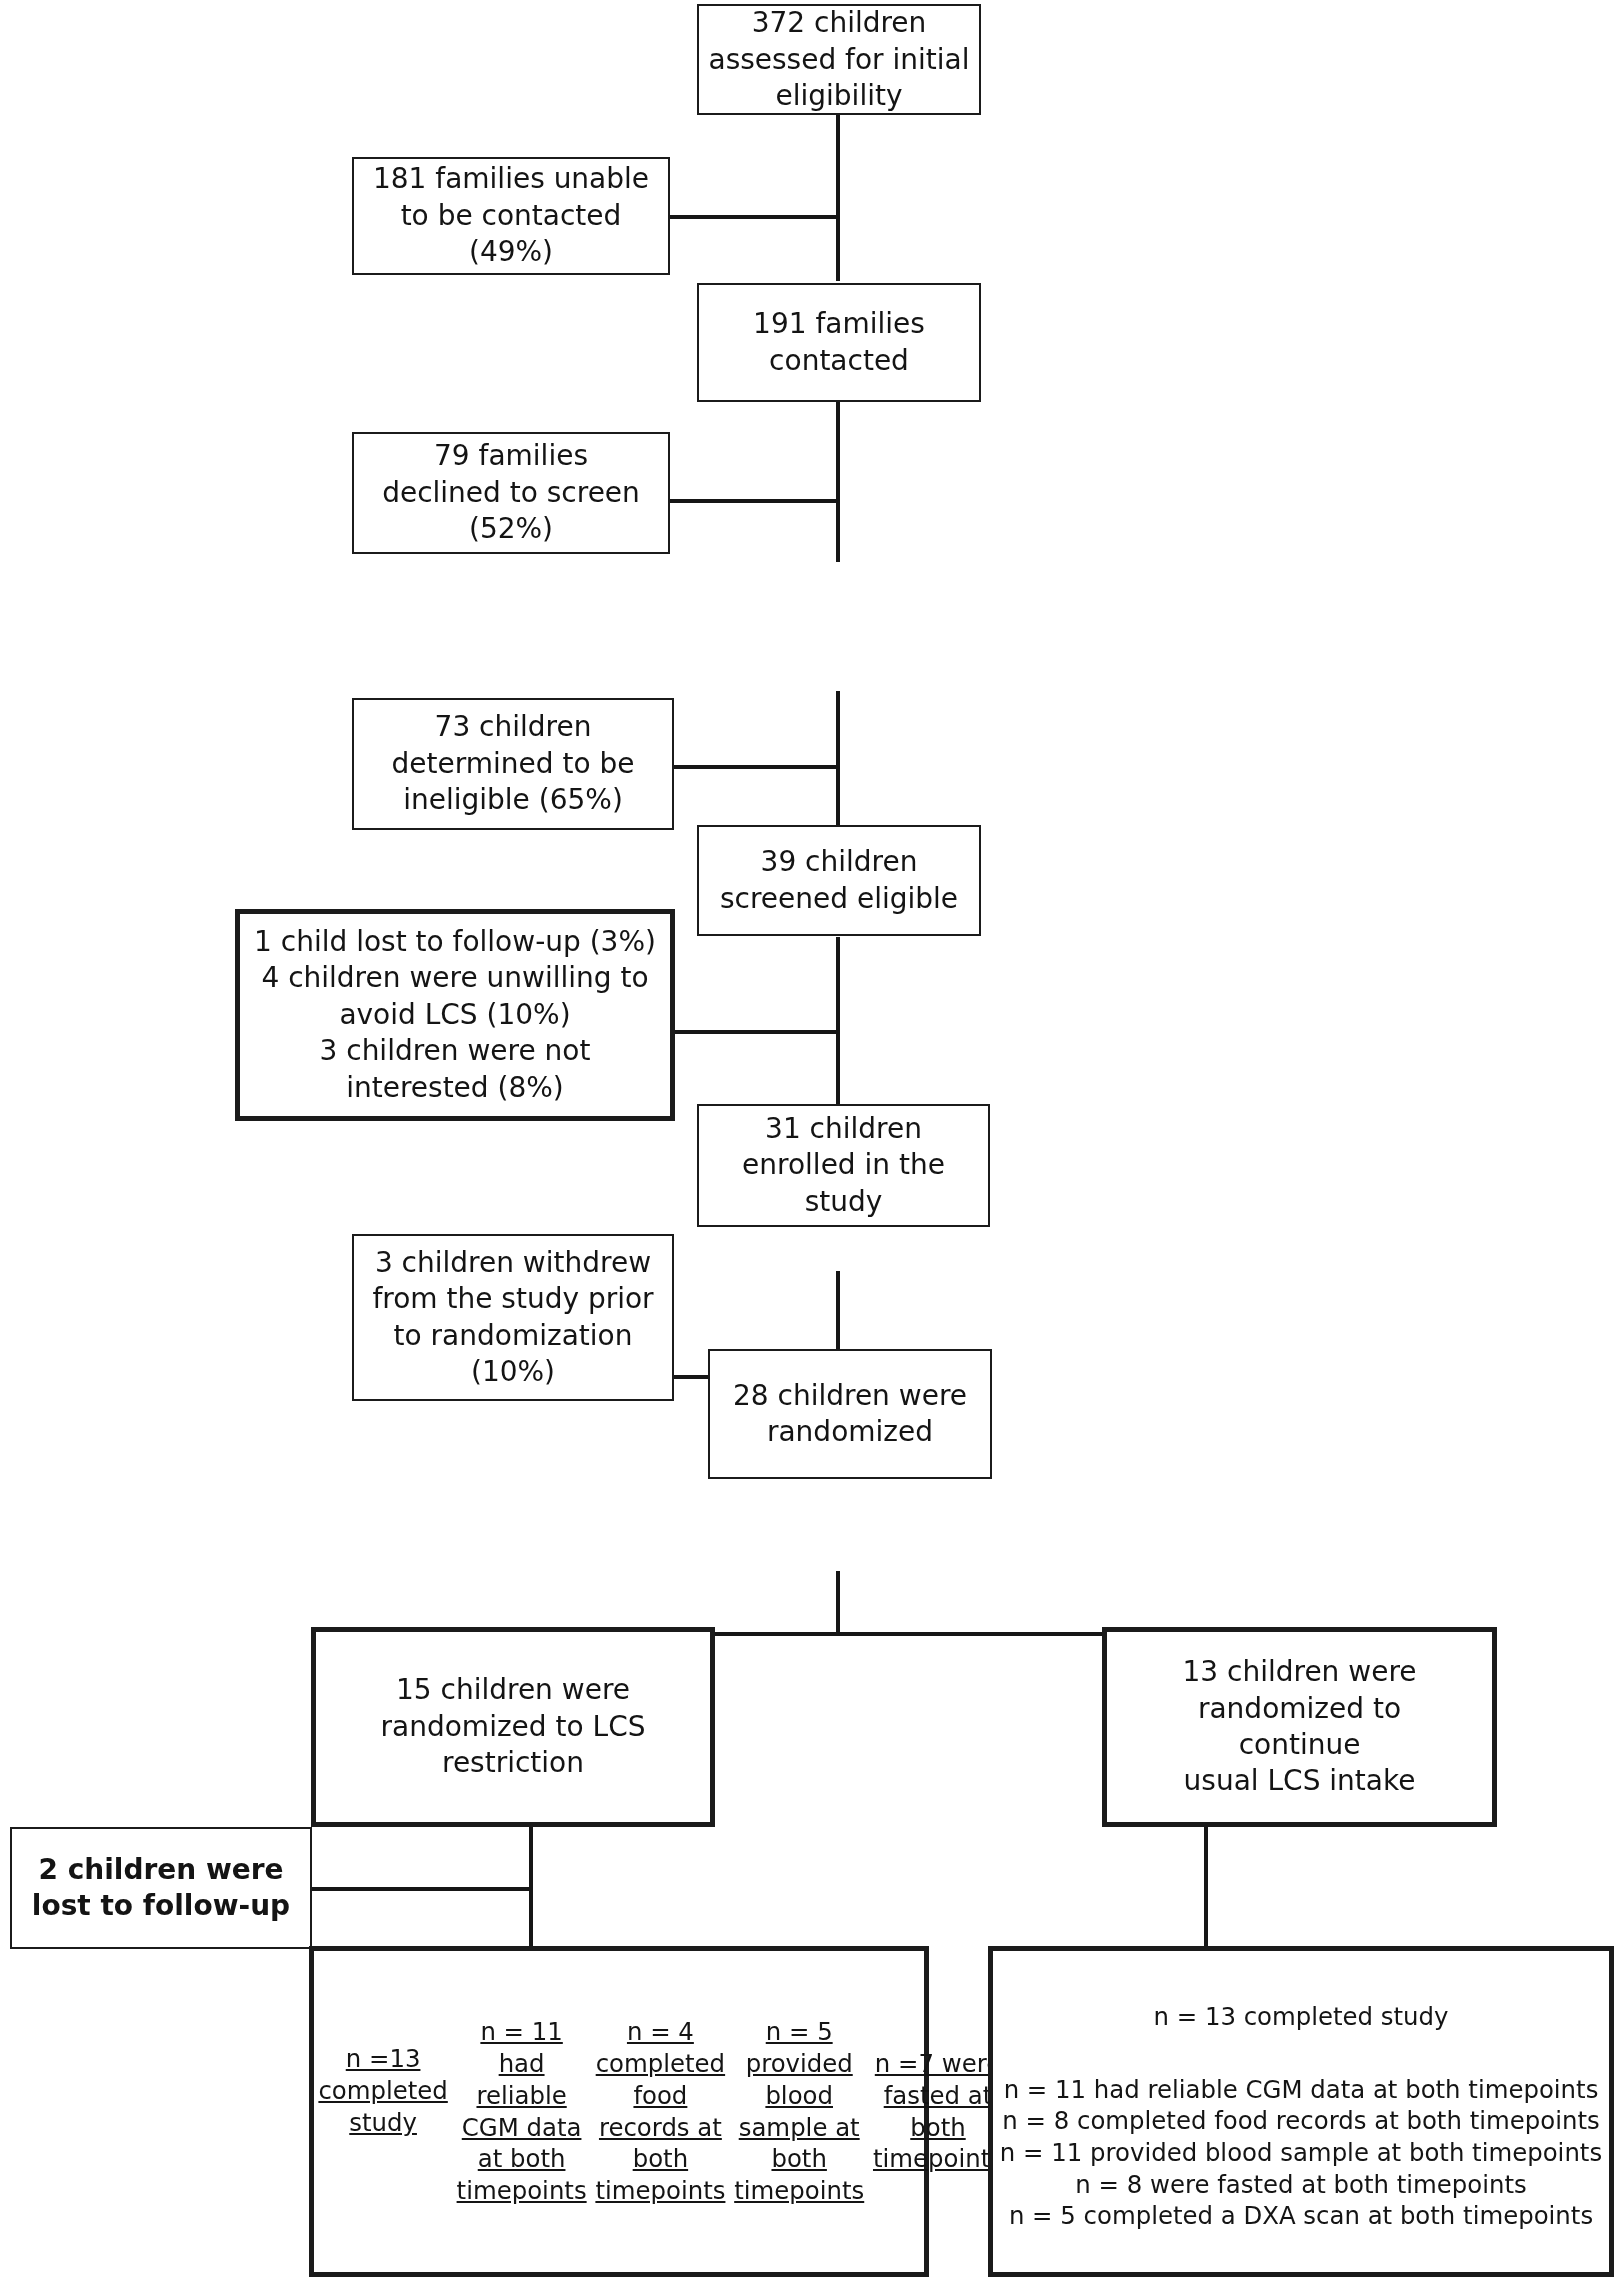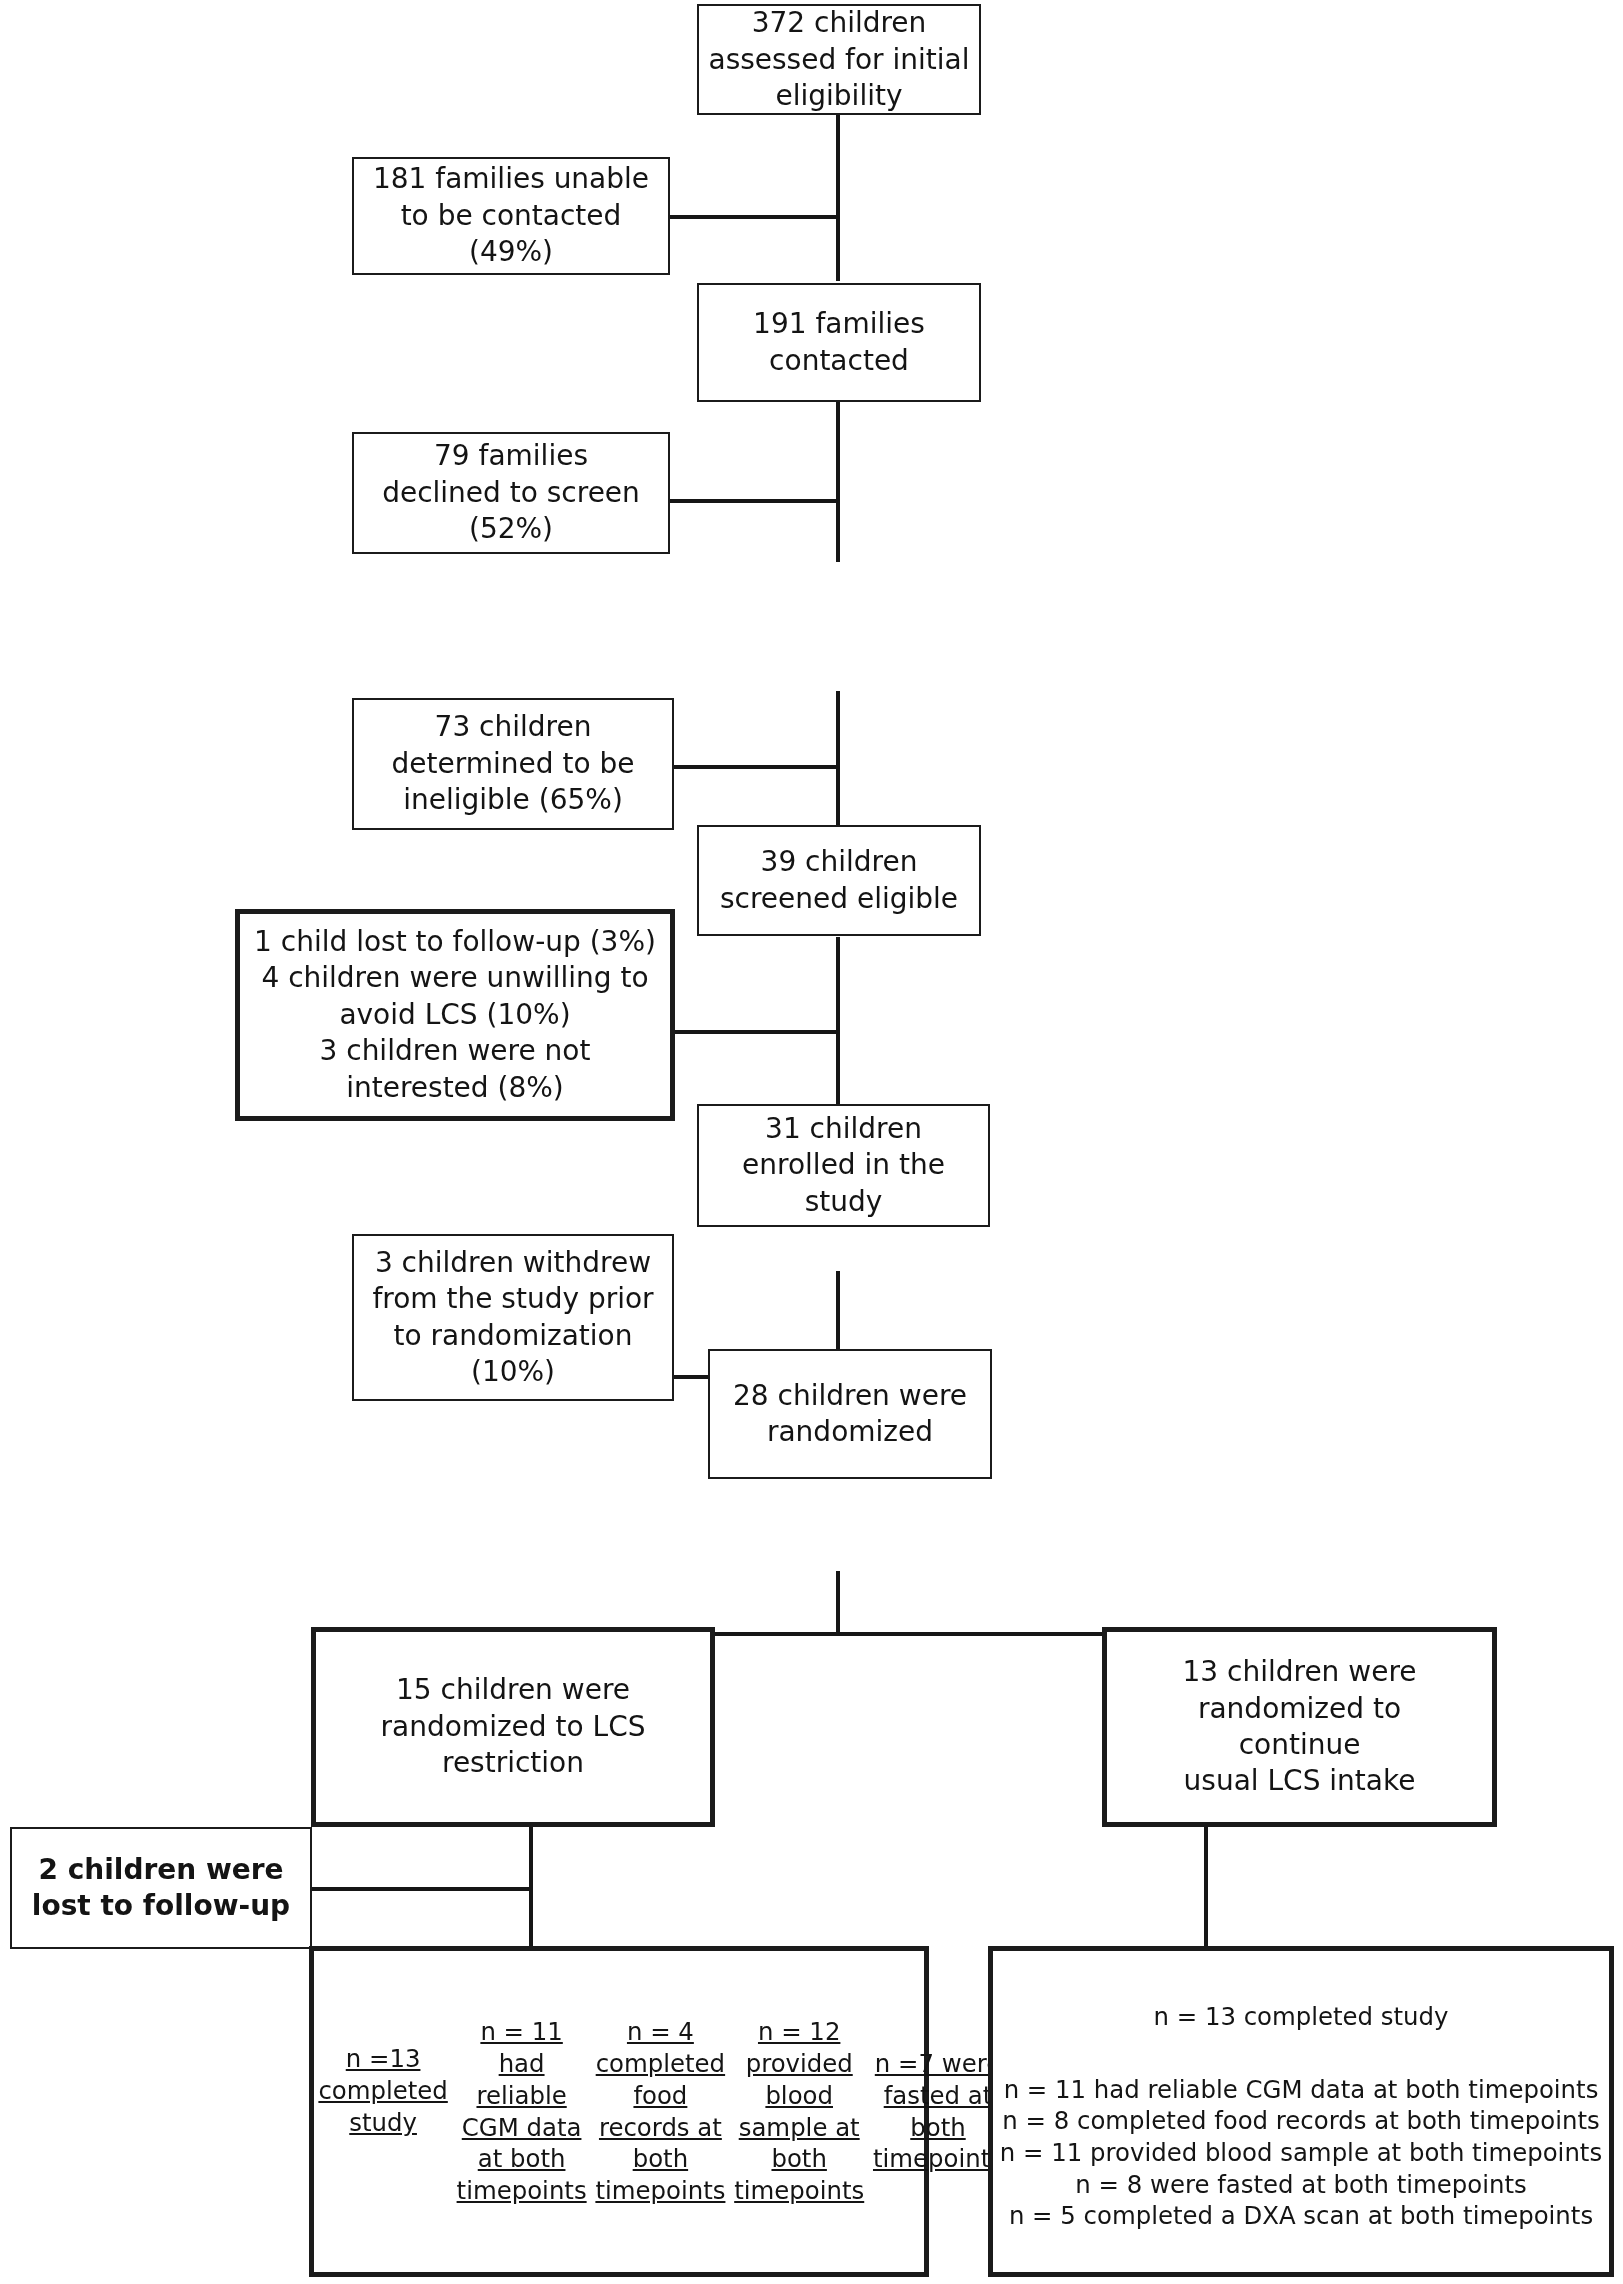--- a/index.html
+++ b/index.html
@@ -155,21 +155,21 @@
 
   <div class="node thin" style="left:10px; top:1827px; width:302px; height:122px;font-weight:bold;">
     <span class="txt f50">2 children were
 lost to follow-up</span>
   </div>
 
   <div class="node thick" style="left:309px; top:1946px; width:620px; height:331px; flex-direction:row; justify-content:flex-start;text-decoration:underline;">
     <span class="txt f44" style="margin-bottom:41px;">n =13 completed study</span>
     <span class="txt f44">n = 11 had reliable CGM data at both timepoints</span>
     <span class="txt f44">n = 4 completed food records at both timepoints</span>
-    <span class="txt f44">n = 12 provided blood sample at both timepoints</span>
+    <span class="txt f44">n = 5 provided blood sample at both timepoints</span>
     <span class="txt f44">n =7  were fasted at both timepoints</span>
     <span class="txt f44">n =3 completed a DXA scan at both timepoints</span>
   </div>
 
   <div class="node thick" style="left:988px; top:1946px; width:626px; height:331px; flex-direction:column; justify-content:center;">
     <span class="txt f44" style="margin-bottom:41px;margin-top:10px;">n = 13 completed study</span>
     <span class="txt f44">n = 11 had reliable CGM data at both timepoints</span>
     <span class="txt f44">n = 8 completed food records at both timepoints</span>
     <span class="txt f44">n = 11 provided blood sample at both timepoints</span>
     <span class="txt f44">n = 8 were fasted at both timepoints</span>

